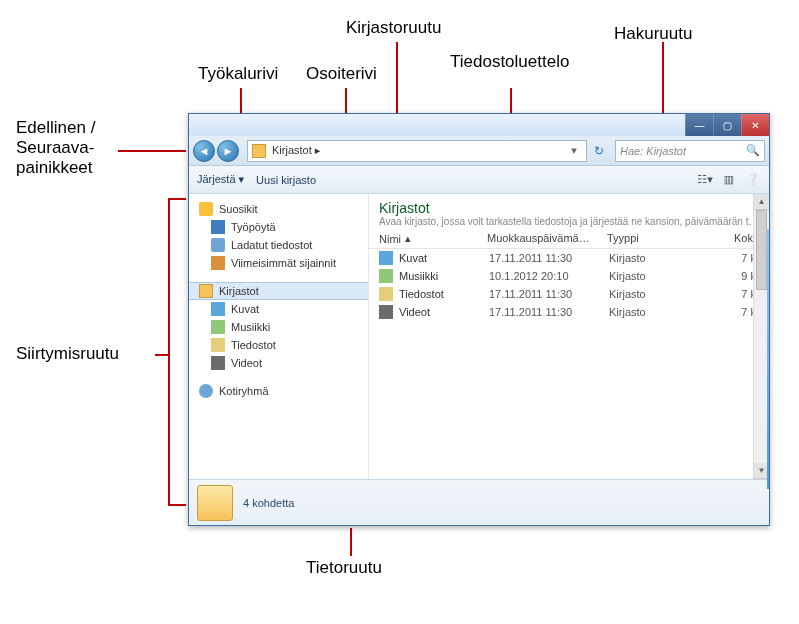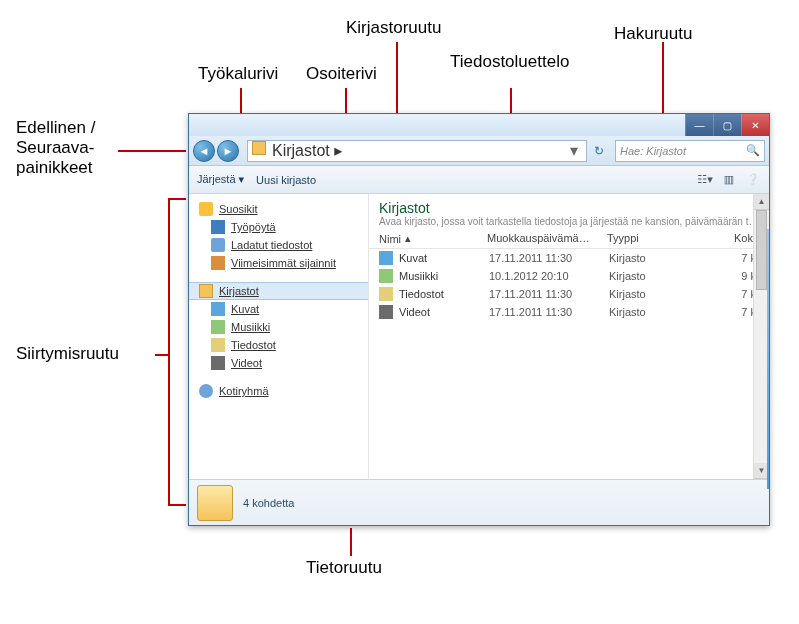--- a/index.html
+++ b/index.html
@@ -45,21 +45,21 @@
     border-bottom:1px solid #b5c9de;
   }
   .rbtn {
     width:22px;height:22px;border-radius:50%;
     background:radial-gradient(circle at 30% 30%,#7fbfe8,#2975b0);
     border:1px solid #2a6aa0;display:flex;align-items:center;justify-content:center;
     color:#fff;font-size:11px;
   }
   .addressbar {
     flex:1;height:22px;background:#fff;border:1px solid #9fb8ce;
-    display:flex;padding:0 4px;font-size:16px;color:#333;margin-left:6px;
+    display:flex;align-items:center;padding:0 4px;font-size:11px;color:#333;margin-left:6px;
   }
   .addr-icon { width:14px;height:14px;background:#f6c35a;border:1px solid #c89b3f;margin-right:6px;}
   .addr-dd { width:16px;display:flex;align-items:center;justify-content:center;color:#666;}
   .refresh{ width:20px;display:flex;align-items:center;justify-content:center;color:#2975b0;font-size:12px;}
   .searchbox {
     width:150px;height:22px;background:#fff;border:1px solid #9fb8ce;
     display:flex;align-items:center;padding:0 4px;font-size:11px;color:#888;font-style:italic;
     margin-left:4px;justify-content:space-between;
   }
 
@@ -72,21 +72,21 @@
   .tb-left{display:flex;gap:12px;align-items:center;}
   .tb-right{display:flex;gap:8px;align-items:center;color:#456;}
   .tb-icon{width:16px;height:16px;display:flex;align-items:center;justify-content:center;}
 
   
   .body { flex:1; display:flex; min-height:0;}
   .nav {
     width:180px; background:#fff; border-right:1px solid #e5e5e5;
     overflow:hidden;font-size:11px;color:#333;padding:6px 0;
   }
-  .nav-group { margin-bottom:10px;text-decoration:underline;}
+  .nav-group { margin-bottom:10px;}
   .nav-item { display:flex;align-items:center;height:18px;padding:0 10px 0 22px;gap:6px;}
   .nav-item.head { padding-left:10px;font-weight:normal;}
   .nav-item.sel { background:#dbeaf9;border:1px solid #a8c8e4;border-left:none;border-right:none;}
   .ni-icon { width:14px;height:14px;flex:0 0 14px;}
   .ic-star{background:#fac23a;border-radius:2px;}
   .ic-doc{background:#6fa5d6;border-radius:2px;}
   .ic-desk{background:#3c7ebf;}
   .ic-loc{background:#d98f3c;}
   .ic-lib{background:#f6c35a;border:1px solid #c89b3f;}
   .ic-pic{background:#5aa7de;}

